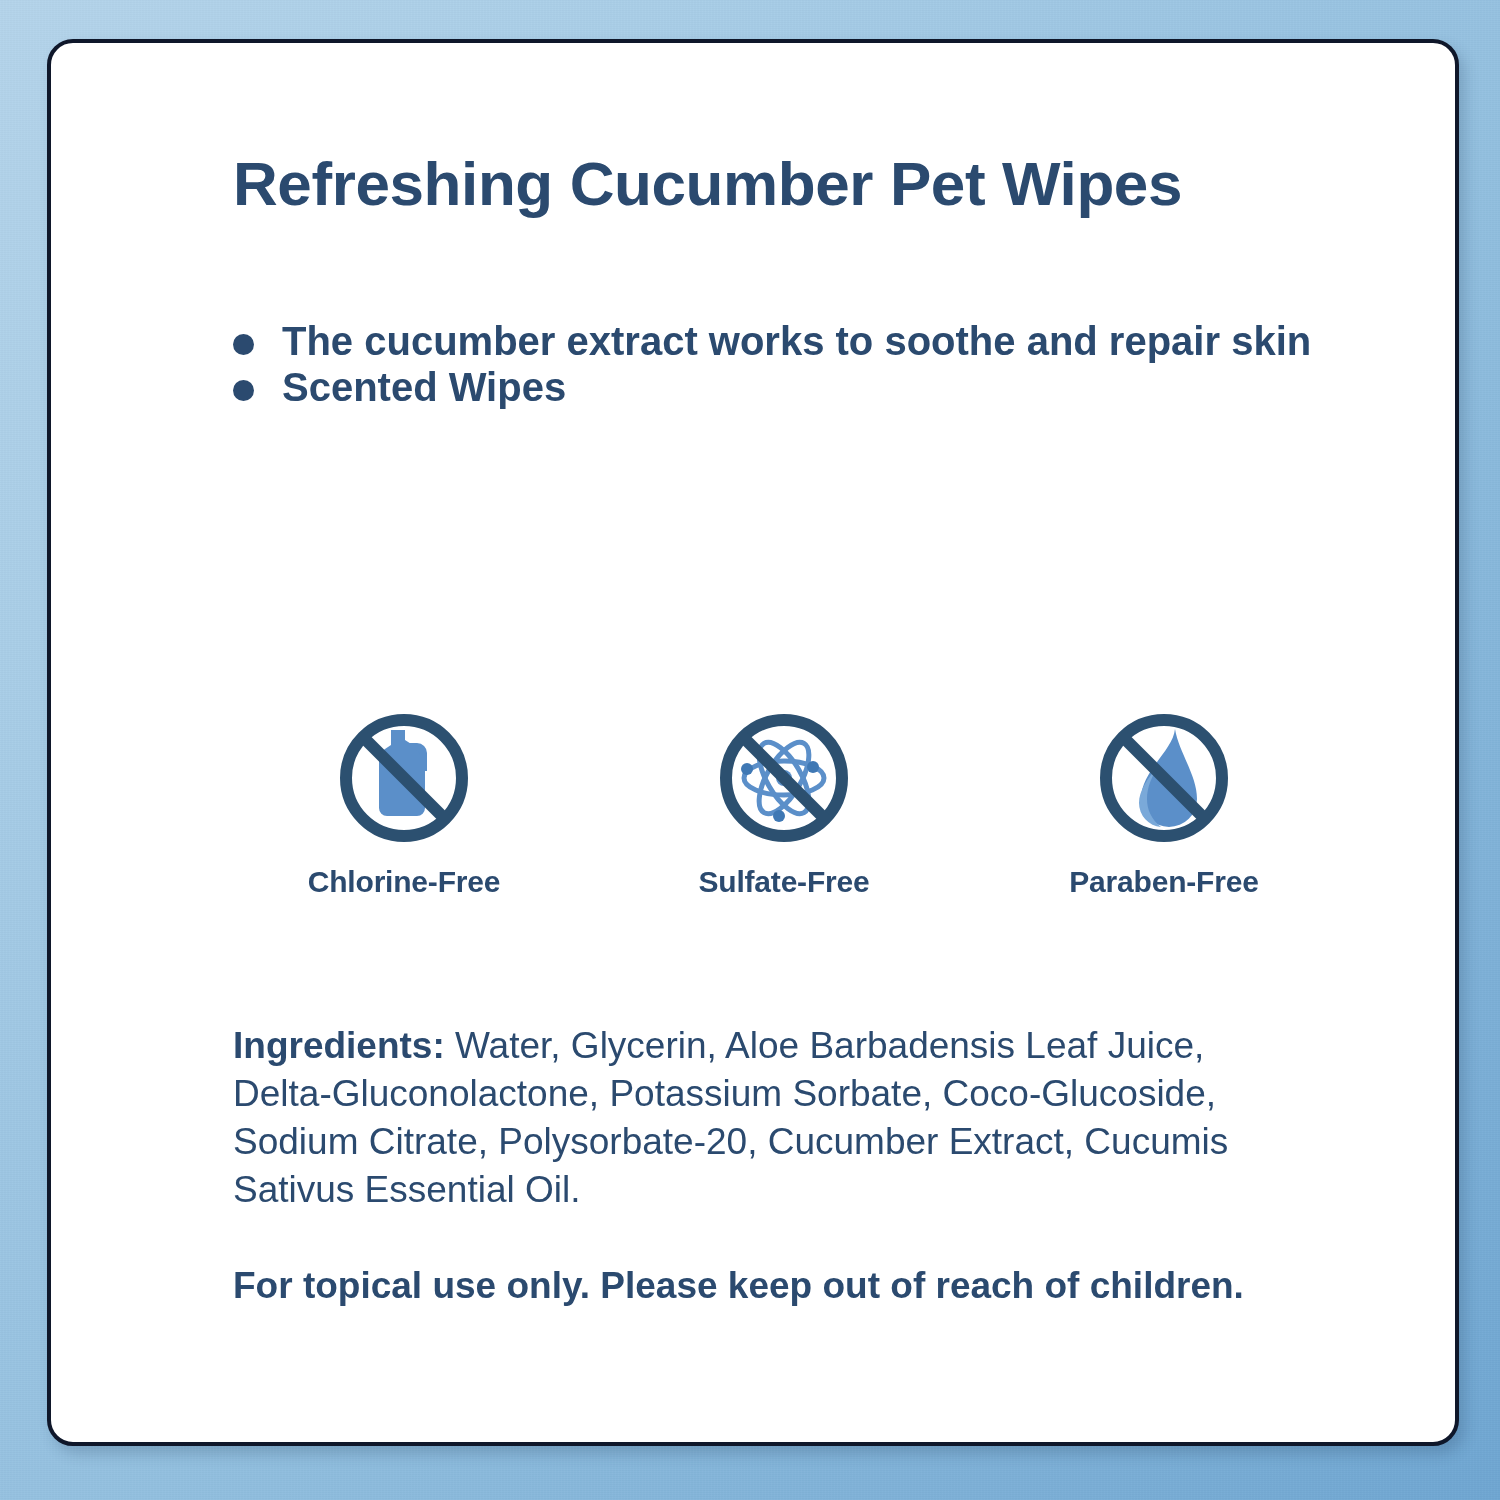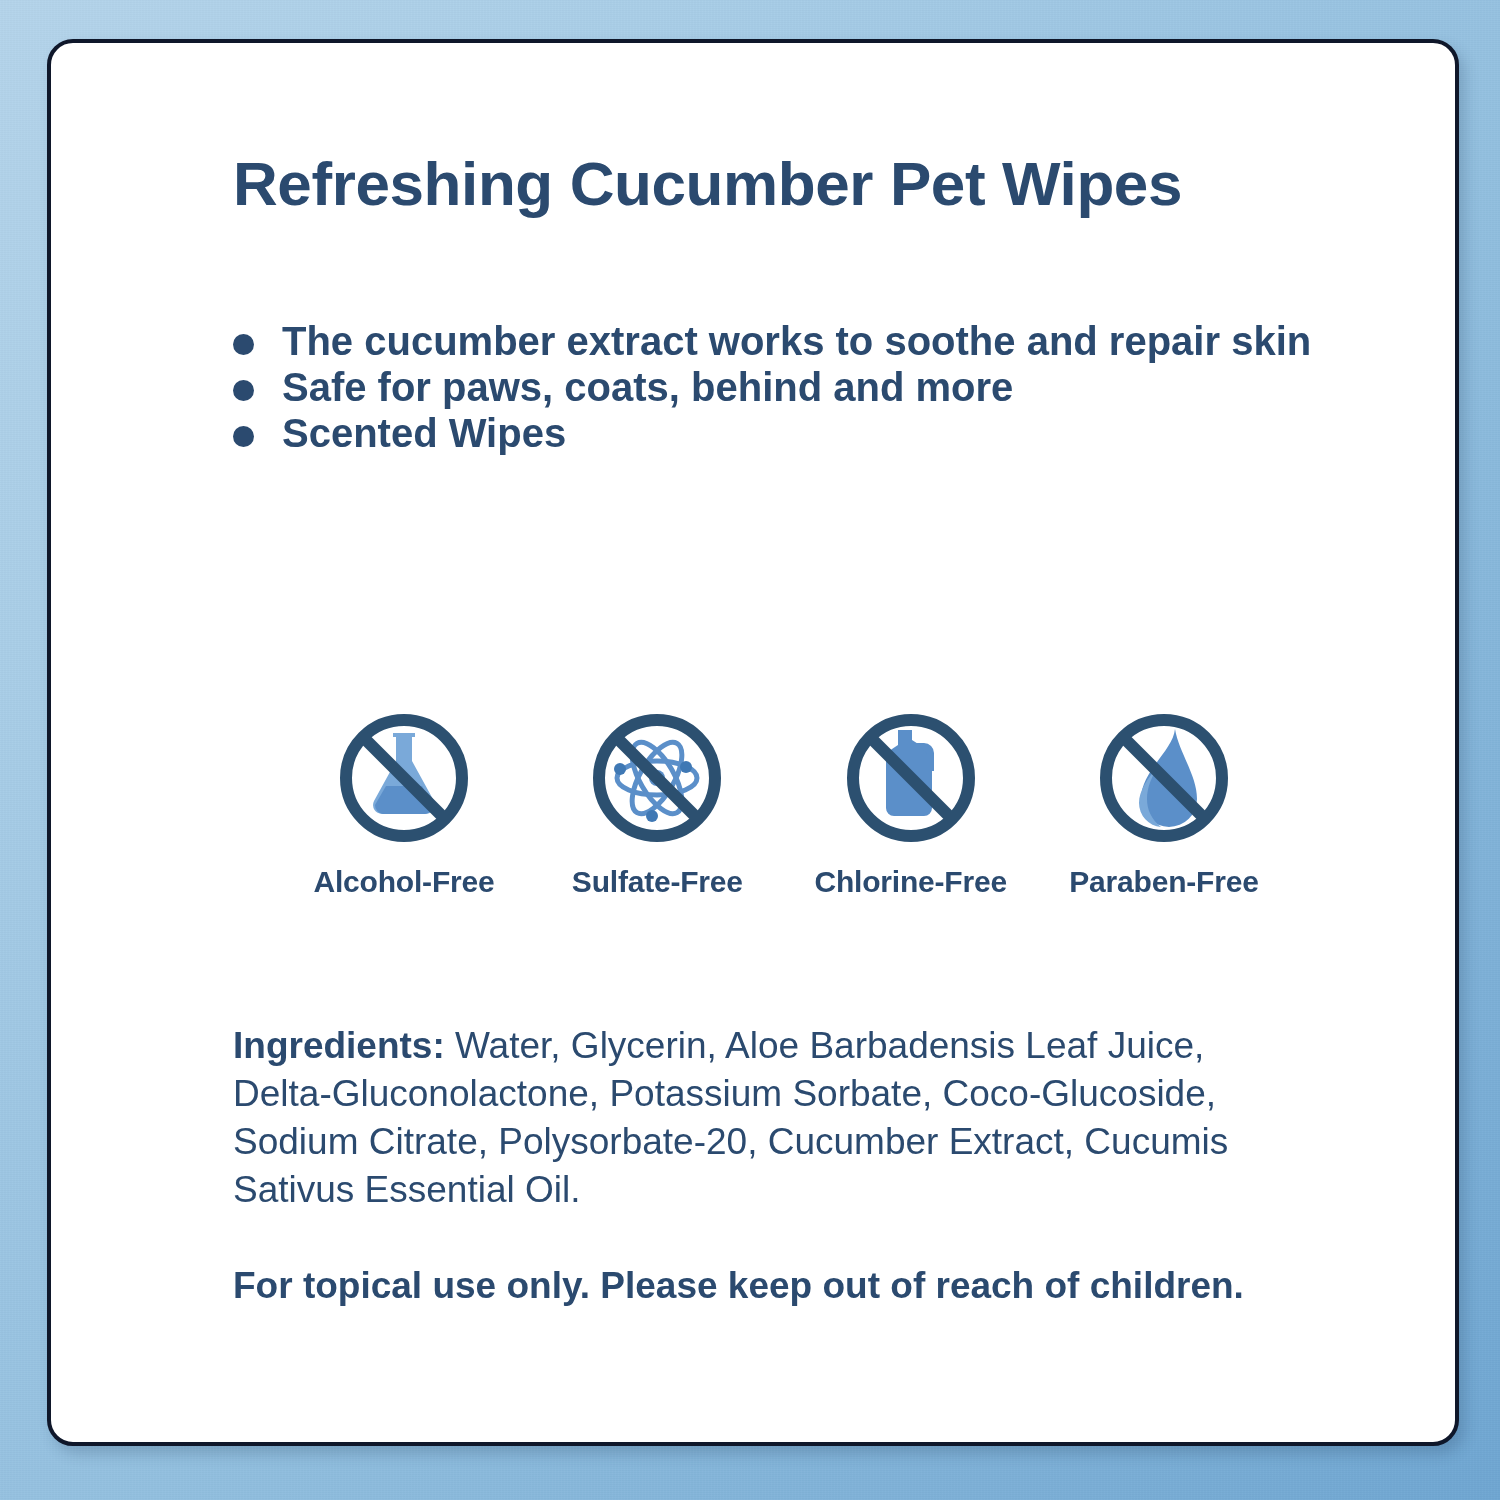--- a/index.html
+++ b/index.html
@@ -153,40 +153,37 @@
 
     <h1 class="title">Refreshing Cucumber Pet Wipes</h1>
 
     <ul class="bullets">
       <li class="bullet-row">
         <span class="bullet-dot"></span>
         <span class="bullet-text">The cucumber extract works to soothe and repair skin</span>
       </li>
       <li class="bullet-row">
         <span class="bullet-dot"></span>
-        <span class="bullet-text">Safe for paws, coats, behind and more</span>
-      </li>
-      <li class="bullet-row">
-        <span class="bullet-dot"></span>
         <span class="bullet-text">Scented Wipes</span>
       </li>
     </ul>
 
     <div class="badges">
 
+
       <div class="badge">
         <svg class="badge-icon" viewBox="0 0 150 150">
           <g>
-            <path d="M64 30 h22 v4 h-3 v24 l22 40 a9 9 0 0 1 -8 13 H53 a9 9 0 0 1 -8 -13 l22 -40 V34 h-3 z" fill="#7aa9d9"></path>
-            <path d="M57 83 h36 l11 19 a9 9 0 0 1 -8 9 H54 a9 9 0 0 1 -8 -9 z" fill="#5b8fc9"></path>
+            <path d="M62 27 h14 v10 l14 9 a14 14 0 0 1 6 11 v48 a8 8 0 0 1 -8 8 H58 a8 8 0 0 1 -8 -8 V57 a14 14 0 0 1 6 -11 l6 -4 z" fill="#5b8fc9"></path>
+            <path d="M78 40 h10 a10 10 0 0 1 10 10 v18 h-7 V52 a5 5 0 0 0 -5 -5 h-8 z" fill="#5b8fc9"></path>
             <circle cx="75" cy="75" r="58" fill="none" stroke="#2c5070" stroke-width="12"></circle>
-            <line x1="34" y1="34" x2="116" y2="116" stroke="#2c5070" stroke-width="12" stroke-linecap="butt"></line>
+            <line x1="34" y1="34" x2="116" y2="116" stroke="#2c5070" stroke-width="12"></line>
           </g>
         </svg>
-        <span class="badge-label">Alcohol-Free</span>
+        <span class="badge-label">Chlorine-Free</span>
       </div>
 
       <div class="badge">
         <svg class="badge-icon" viewBox="0 0 150 150">
           <g>
             <g fill="none" stroke="#5b8fc9" stroke-width="5">
               <ellipse cx="75" cy="75" rx="40" ry="17"></ellipse>
               <ellipse cx="75" cy="75" rx="40" ry="17" transform="rotate(60 75 75)"></ellipse>
               <ellipse cx="75" cy="75" rx="40" ry="17" transform="rotate(120 75 75)"></ellipse>
             </g>
@@ -197,32 +194,20 @@
             <circle cx="75" cy="75" r="58" fill="none" stroke="#2c5070" stroke-width="12"></circle>
             <line x1="34" y1="34" x2="116" y2="116" stroke="#2c5070" stroke-width="12"></line>
           </g>
         </svg>
         <span class="badge-label">Sulfate-Free</span>
       </div>
 
       <div class="badge">
         <svg class="badge-icon" viewBox="0 0 150 150">
           <g>
-            <path d="M62 27 h14 v10 l14 9 a14 14 0 0 1 6 11 v48 a8 8 0 0 1 -8 8 H58 a8 8 0 0 1 -8 -8 V57 a14 14 0 0 1 6 -11 l6 -4 z" fill="#5b8fc9"></path>
-            <path d="M78 40 h10 a10 10 0 0 1 10 10 v18 h-7 V52 a5 5 0 0 0 -5 -5 h-8 z" fill="#5b8fc9"></path>
-            <circle cx="75" cy="75" r="58" fill="none" stroke="#2c5070" stroke-width="12"></circle>
-            <line x1="34" y1="34" x2="116" y2="116" stroke="#2c5070" stroke-width="12"></line>
-          </g>
-        </svg>
-        <span class="badge-label">Chlorine-Free</span>
-      </div>
-
-      <div class="badge">
-        <svg class="badge-icon" viewBox="0 0 150 150">
-          <g>
             <path d="M86 26 c-2 22 -34 42 -34 70 a28 28 0 0 0 56 0 c0 -24 -18 -46 -22 -70 z" fill="#5b8fc9"></path>
             <path d="M70 62 c-12 14 -20 26 -20 38 a24 24 0 0 0 22 24 c-10 -8 -14 -18 -14 -28 c0 -12 5 -23 12 -34 z" fill="#7aa9d9"></path>
             <circle cx="75" cy="75" r="58" fill="none" stroke="#2c5070" stroke-width="12"></circle>
             <line x1="34" y1="34" x2="116" y2="116" stroke="#2c5070" stroke-width="12"></line>
           </g>
         </svg>
         <span class="badge-label">Paraben-Free</span>
       </div>
 
     </div>

